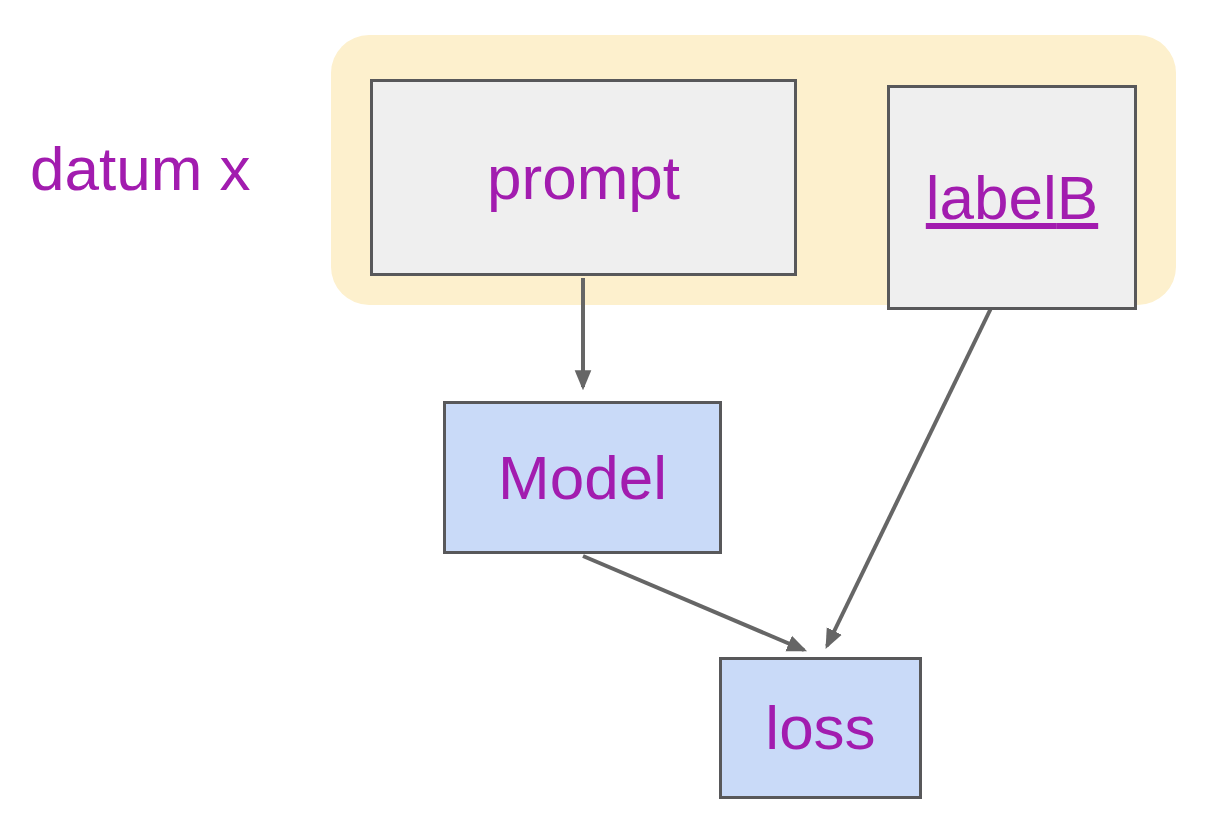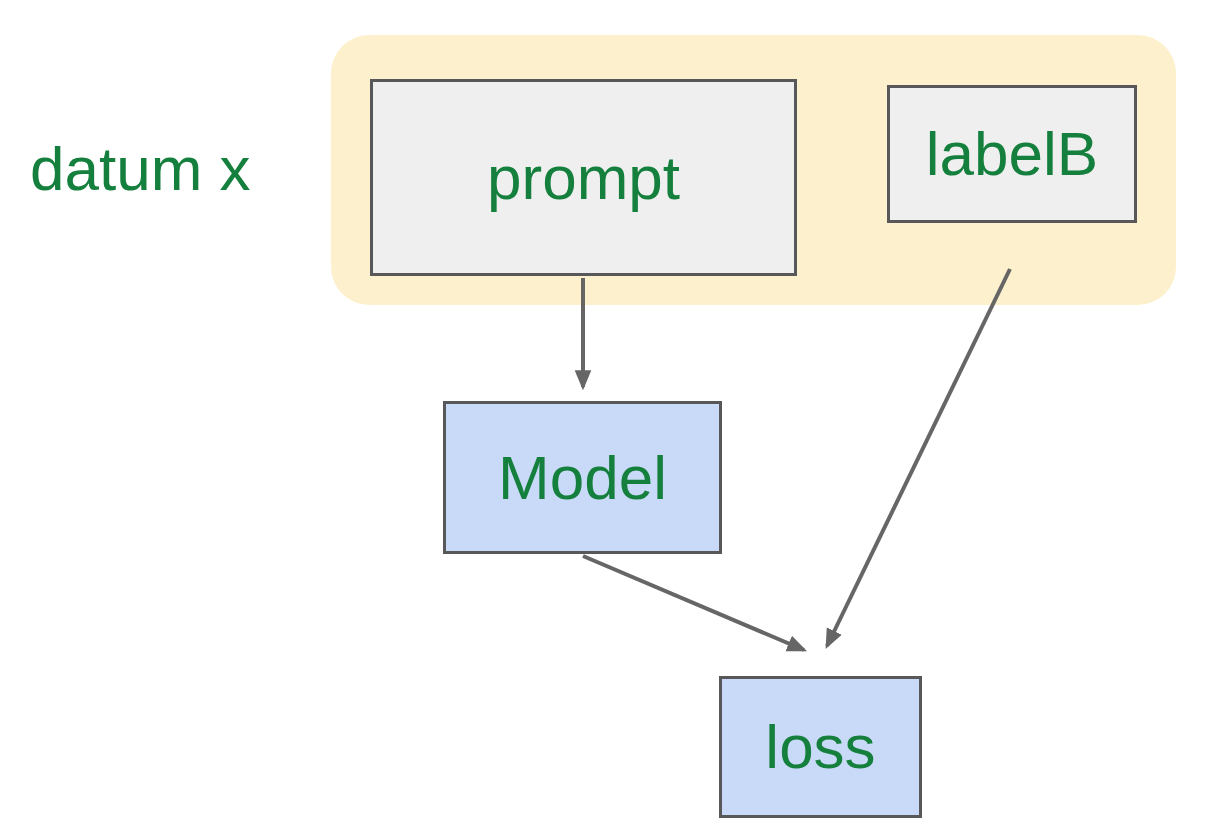--- a/index.html
+++ b/index.html
@@ -7,21 +7,21 @@
     padding: 0;
     background: #ffffff;
   }
   #canvas {
     position: relative;
     width: 1208px;
     height: 822px;
     background: #ffffff;
     overflow: hidden;
     font-family: "Liberation Sans", sans-serif;
-    color: #15803d;
+    color: #a21caf;
   }
   .datum-label {
     position: absolute;
     left: 30px;
     top: 136px;
     font-size: 62px;
     line-height: 66px;
     white-space: nowrap;
   }
   .group-bg {
@@ -41,23 +41,23 @@
     flex-direction: row;
     align-items: center;
     justify-content: center;
     text-align: center;
     font-size: 62px;
     line-height: 70px;
   }
   .node-gray { background: #efefef; }
   .node-blue { background: #c9daf8; }
   .node-prompt { left: 370px; top: 79px;  width: 427px; height: 197px; }
-  .node-label  { left: 887px; top: 85px;  width: 250px; height: 138px; }
+  .node-label  { left: 887px; top: 85px;  width: 250px; height: 225px; text-decoration: underline; }
   .node-model  { left: 443px; top: 401px; width: 279px; height: 153px; text-align: center; }
-  .node-loss   { left: 719px; top: 657px; width: 203px; height: 142px; margin-top: 19px; }
+  .node-loss   { left: 719px; top: 657px; width: 203px; height: 142px; }
   .arrows {
     position: absolute;
     left: 0;
     top: 0;
     width: 1208px;
     height: 822px;
     pointer-events: none;
   }
   .arrows line {
     stroke: #666666;

